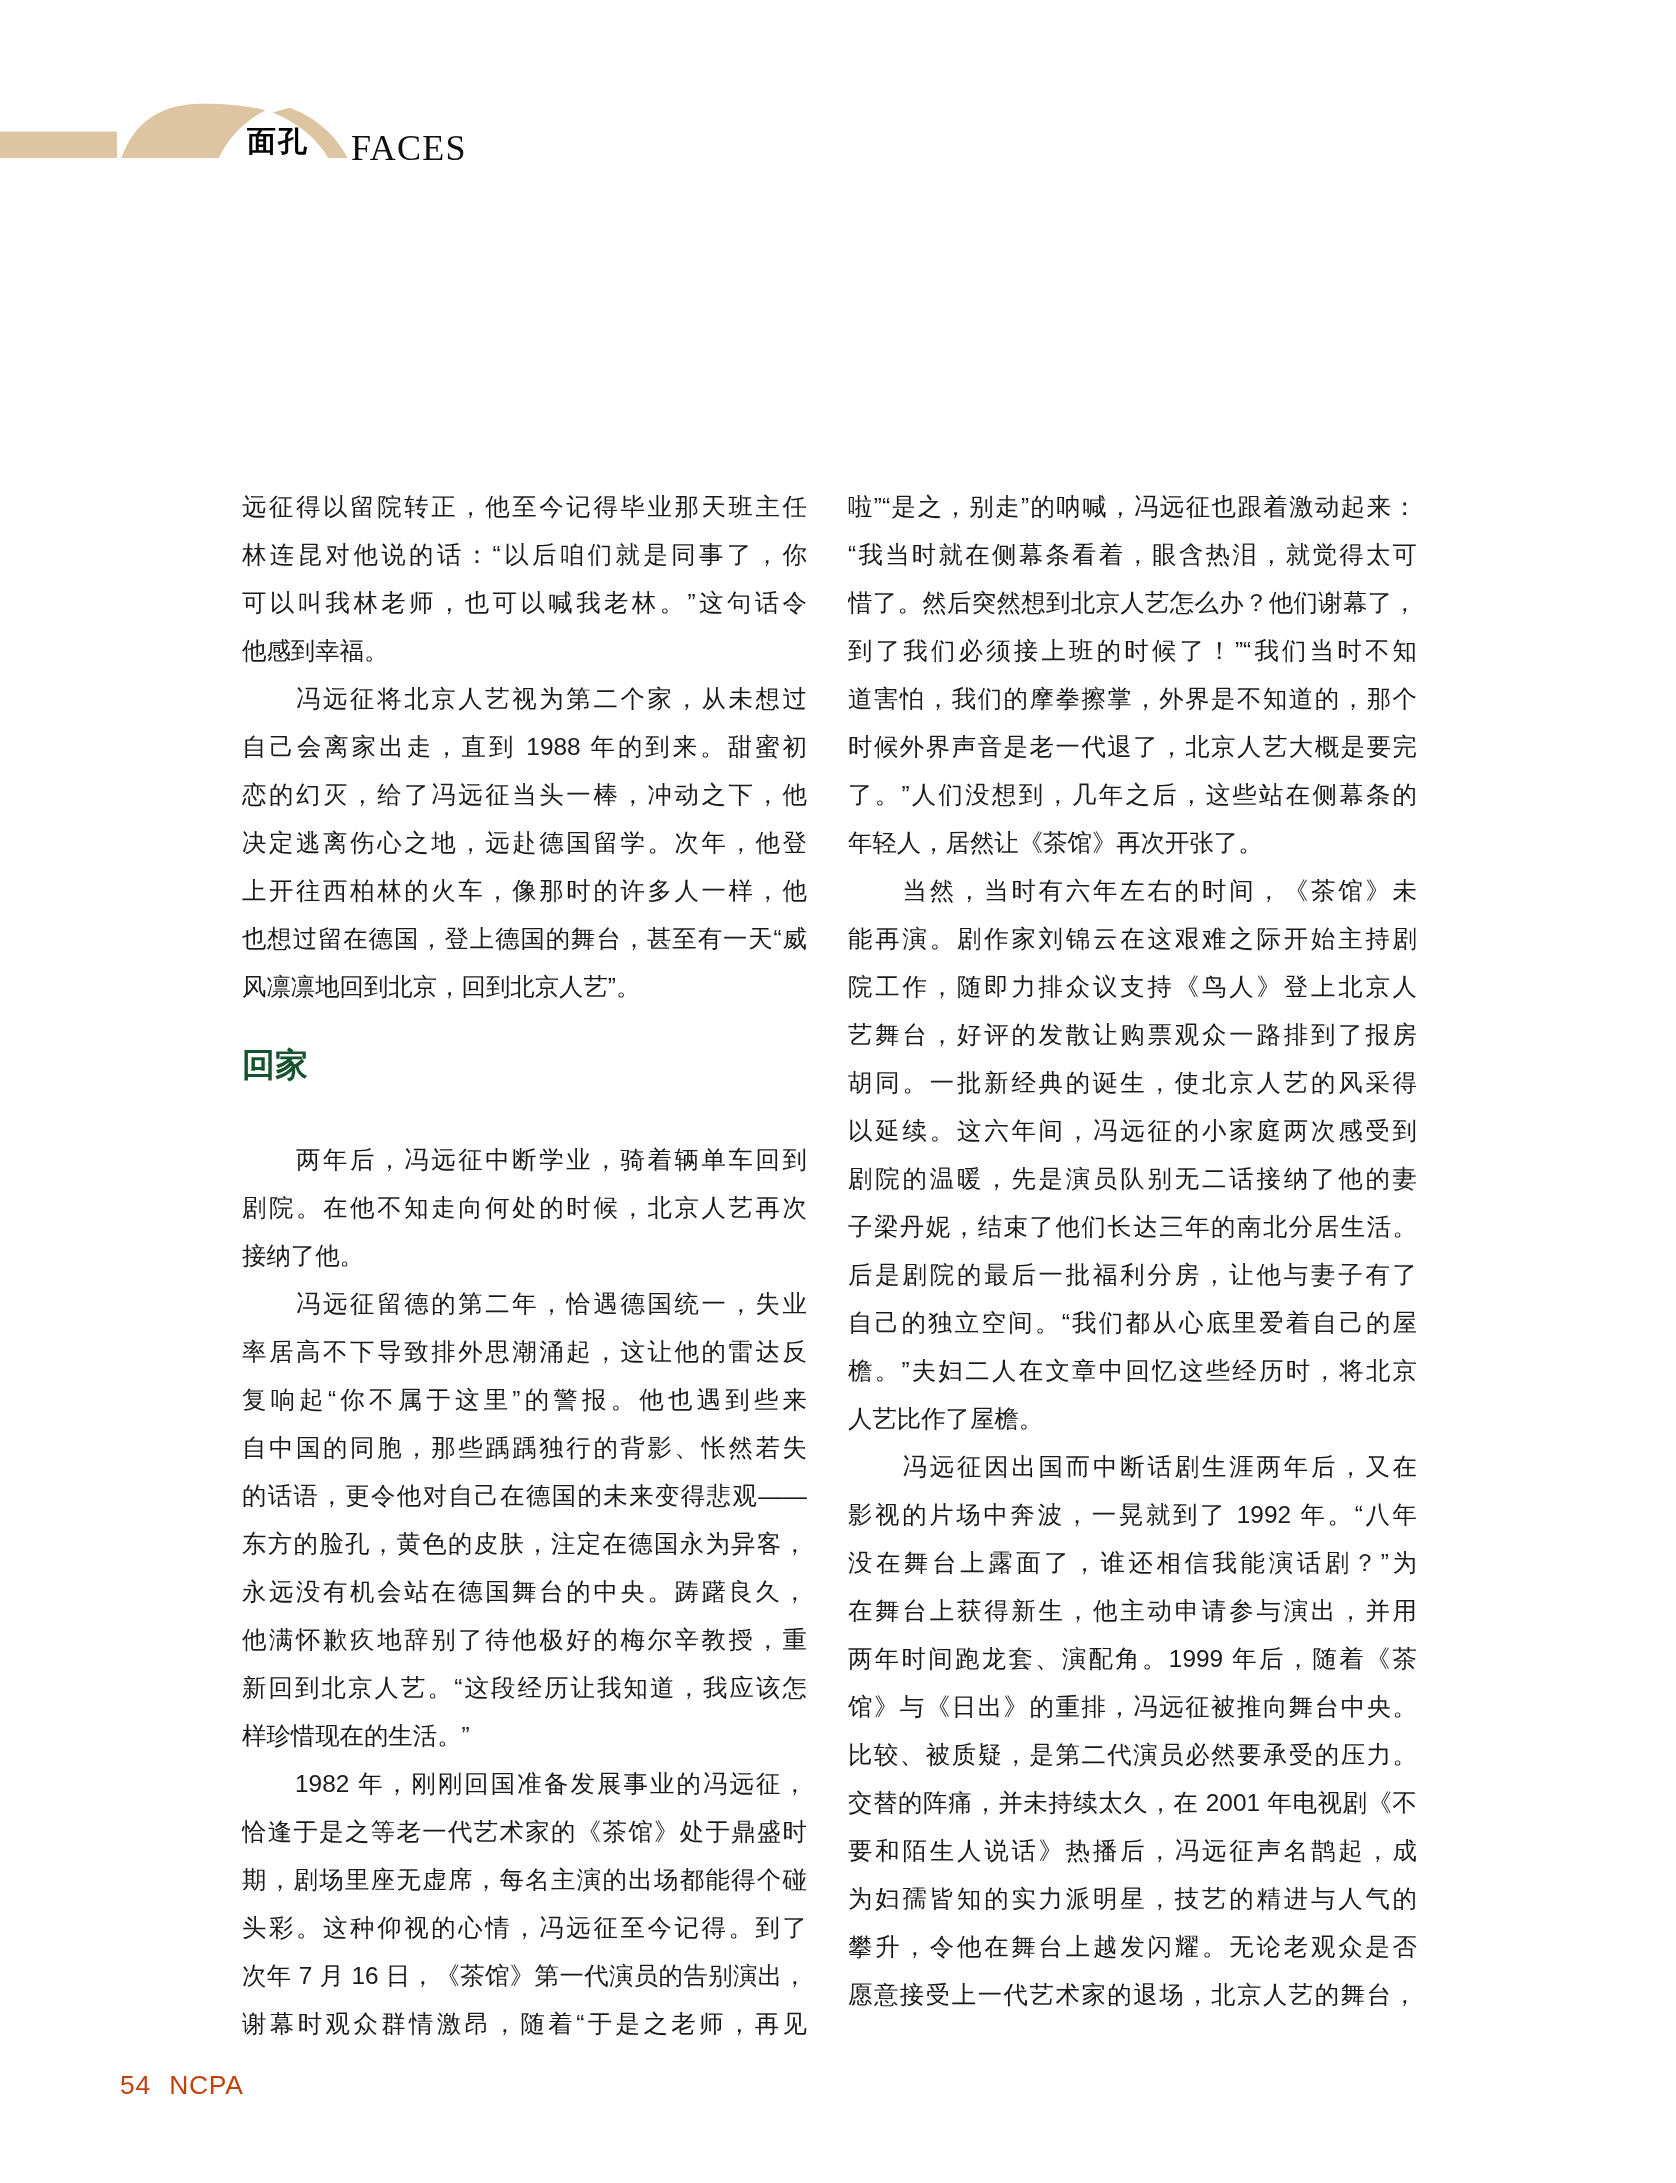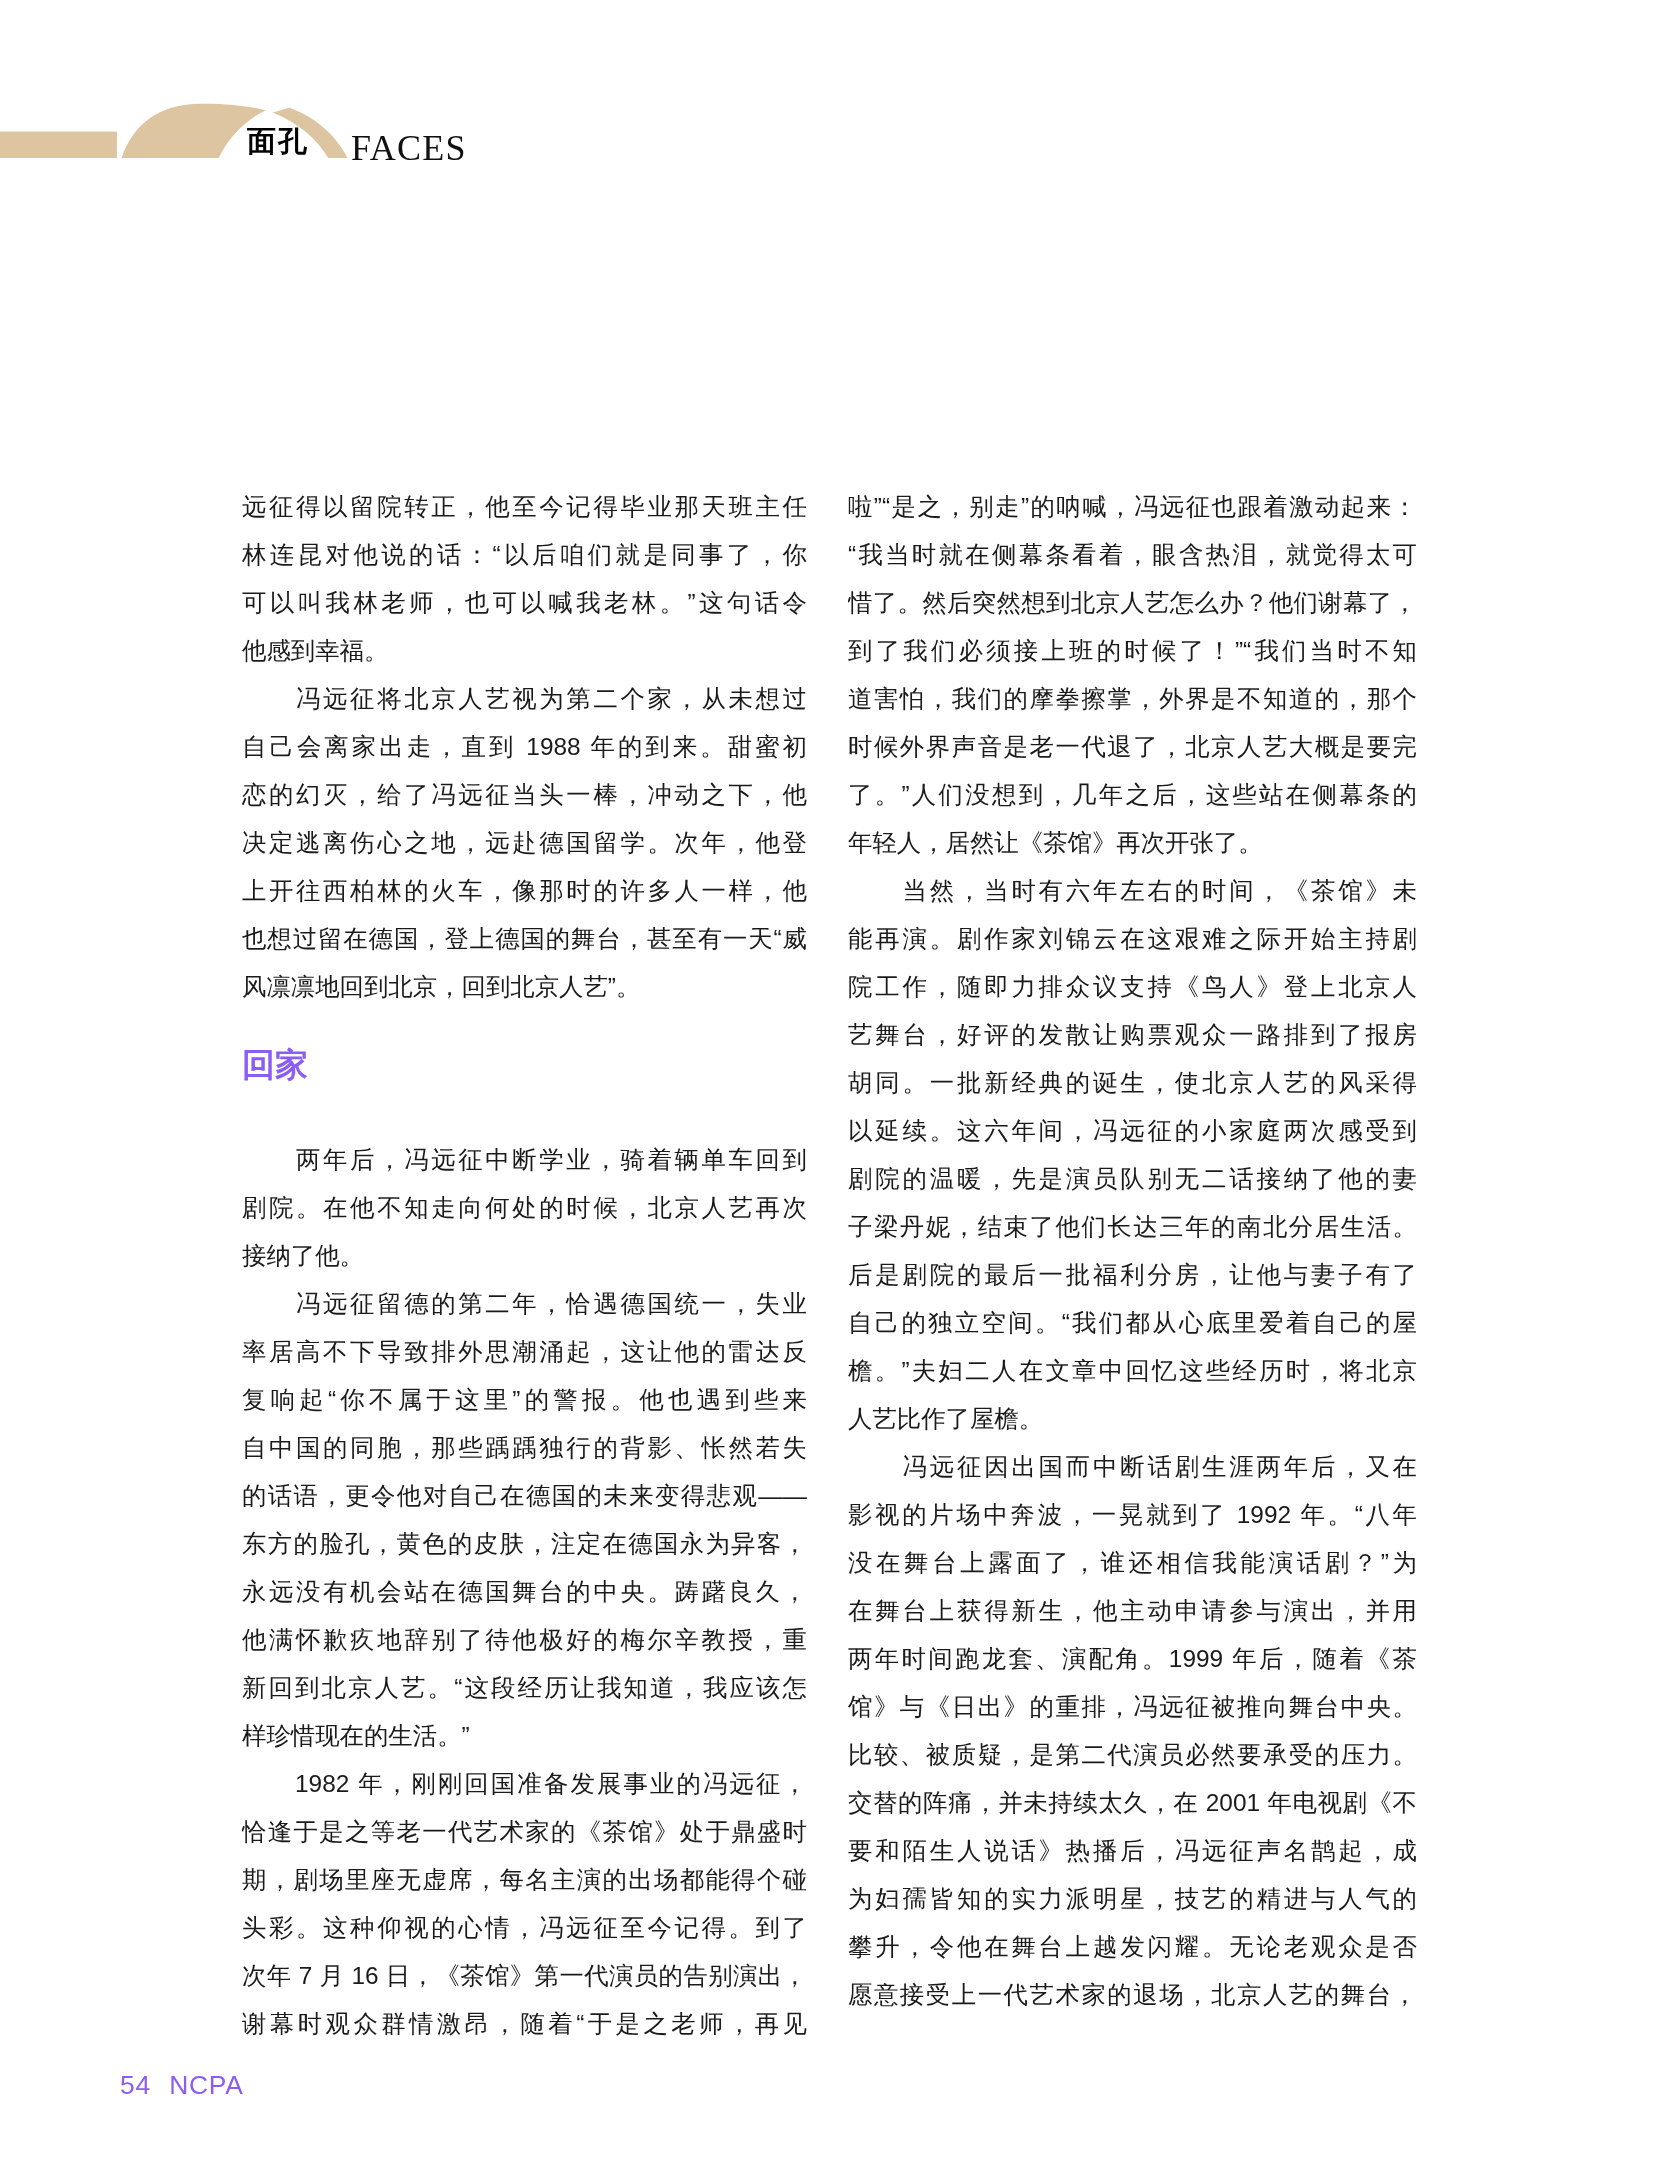--- a/index.html
+++ b/index.html
@@ -31,25 +31,25 @@
     height: 48px; line-height: 48px;
     font-size: 24.4px; color: #1a1a1a;
     text-align: justify; text-align-last: justify;
     text-justify: inter-character;
     white-space: nowrap; overflow: hidden;
   }
   .line.line-end { text-align-last: left; }
   .heading {
     height: 40px; line-height: 40px;
     margin: 34px 0 51px 0;
-    font-size: 33px; font-weight: 700; color: #8b5cf6;
+    font-size: 33px; font-weight: 700; color: #14532d;
   }
   .footer {
     position: absolute; left: 120px; top: 2070px;
-    font-size: 26.4px; color: #8b5cf6; letter-spacing: 0.7px;
+    font-size: 26.4px; color: #c2410c; letter-spacing: 0.7px;
     white-space: nowrap;
   }
   .footer .brand-sp { margin-left: 18.5px; }
 </style>
 </head>
 <body>
 
 <div class="page">
 
   <div>

